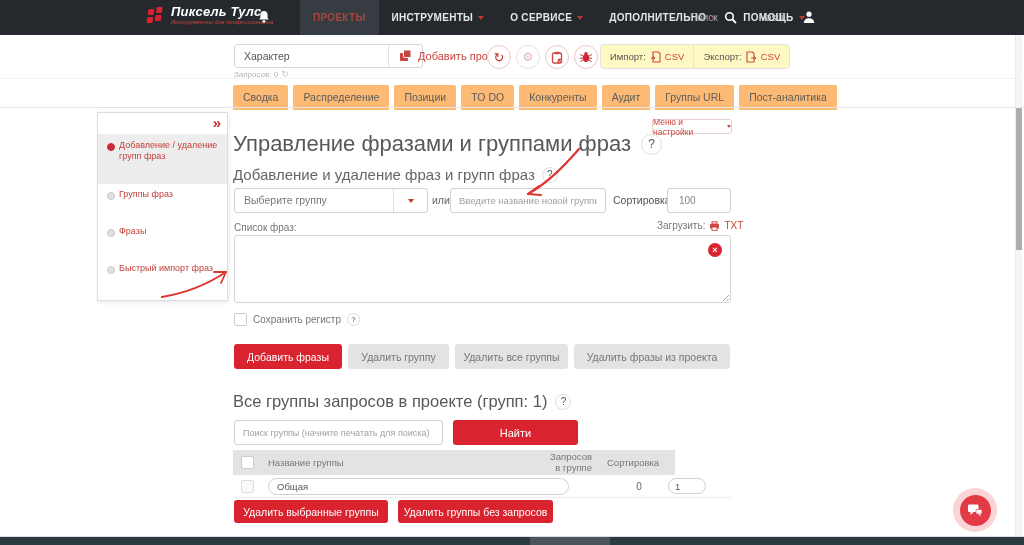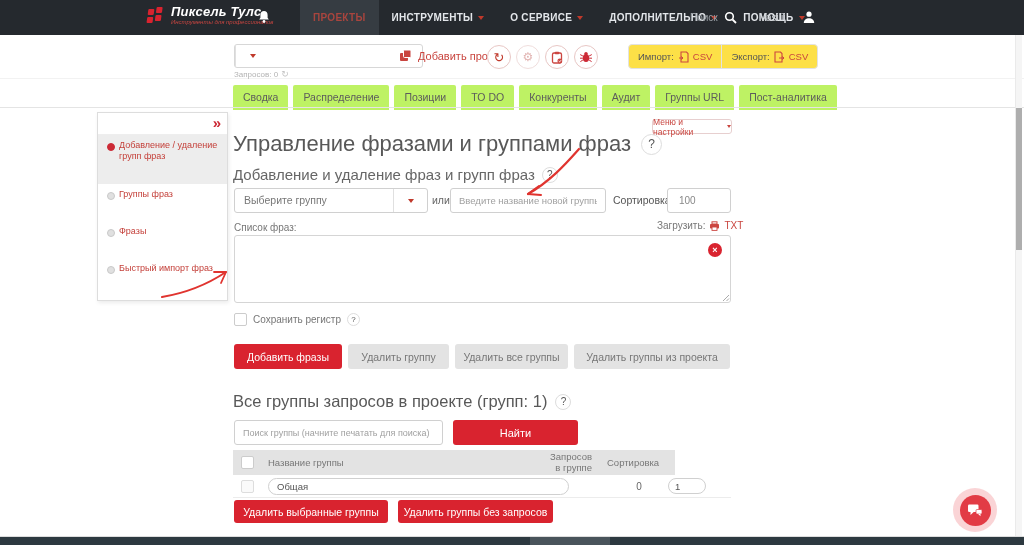--- a/index.html
+++ b/index.html
@@ -28,28 +28,28 @@
   .toolbar-line { position:absolute; top:78px; left:0; width:1024px; height:1px; background:#f2f2f2; }
   .sel-project { position:absolute; left:234px; top:44px; width:189px; height:24px; border:1px solid #d7d7d7; border-radius:3px; display:flex; background:#fff; cursor:pointer; }
   .sel-project-label { flex:1; font-size:10.5px; color:#555; line-height:22px; padding-left:9px; }
   .sel-caret-seg { width:34px; border-left:1px solid #e0e0e0; display:flex; align-items:center; justify-content:center; color:#c0392b; }
   .queries-info { position:absolute; left:234px; top:70px; font-size:8px; color:#b3b3b3; display:flex; gap:3px; align-items:center; }
   .add-project { position:absolute; left:399px; top:49px; display:flex; align-items:center; gap:6px; font-size:11px; color:#c9453f; cursor:pointer; }
   .circle-btns { position:absolute; left:487px; top:45px; display:flex; gap:5px; }
   .circle-btn { width:24px; height:24px; border-radius:50%; border:1px solid #ecd6d4; display:flex; align-items:center; justify-content:center; cursor:pointer; background:#fff; }
   .glyph-refresh { color:#c0392b; font-size:13px; line-height:1; }
   .glyph-gear { color:#e2b5b3; font-size:12px; line-height:1; }
-  .impexp { position:absolute; left:628px; top:44px; height:25px; display:flex; border:1px solid #e2e2e2; border-radius:4px; background:#fde047; }
+  .impexp { position:absolute; left:600px; top:44px; height:25px; display:flex; border:1px solid #e2e2e2; border-radius:4px; background:#fef9c3; }
   .impexp-seg { display:flex; align-items:center; gap:4px; padding:0 9px; font-size:9.5px; color:#555; cursor:pointer; }
   .impexp-seg + .impexp-seg { border-left:1px solid #e2e2e2; }
   .csv-red { color:#c9453f; }
 
   
   .tabbar { position:absolute; left:233px; top:85px; display:flex; gap:5px; }
-  .tab { background:#bef264; color:#5c5c5c; font-size:10.5px; padding:6px 10px 7px; border-radius:2px 2px 0 0; white-space:nowrap; cursor:pointer; }
+  .tab { background:#fdba74; color:#5c5c5c; font-size:10.5px; padding:6px 10px 7px; border-radius:2px 2px 0 0; white-space:nowrap; cursor:pointer; }
   .tabline { position:absolute; top:107px; left:0; width:1024px; height:1px; background:#e4e4e4; }
 
   
   .sidebox { position:absolute; left:97px; top:112px; width:131px; background:#fff; border:1px solid #ddd; box-shadow:1px 2px 4px rgba(0,0,0,0.08); padding-bottom:5px; }
   .sidebox-head { text-align:right; padding:1px 8px 2px; border-bottom:1px solid #eee; }
   .collapse-chevrons { color:#cc2a36; font-size:15px; font-weight:bold; letter-spacing:-2px; cursor:pointer; line-height:1; }
   .side-item { position:relative; padding:5px 6px 21px 21px; font-size:9px; line-height:1.25; color:#c4403a; cursor:pointer; }
   .side-item::before { content:""; position:absolute; left:9px; top:8px; width:6px; height:6px; border-radius:50%; background:#e0e0e0; border:1px solid #c9c9c9; }
   .side-item.active { background:#ededed; }
   .side-item.active::before { background:#cc2a36; border-color:#cc2a36; }
@@ -171,20 +171,21 @@
       <span class="top-user-name">Vasilii</span>
       <svg width="12" height="13" viewBox="0 0 12 13" fill="#fff">
         <circle cx="6" cy="3.2" r="2.6"></circle>
         <path d="M0.8 12c0-3 2.3-4.7 5.2-4.7s5.2 1.7 5.2 4.7z"></path>
       </svg>
     </div>
   </div>
 
   <div class="toolbar-line"></div>
   <div class="sel-project">
+    <span class="sel-project-label">Характер</span>
     <span class="sel-caret-seg">
         <span class="caret"></span>
       </span>
   </div>
   <div class="queries-info">
     <span>Запросов: 0</span>
     <span class="glyph-refresh" style="color:#c3c3c3;font-size:9px;">↻</span>
   </div>
   <div class="add-project">
     <svg width="13" height="13" viewBox="0 0 13 13">
@@ -310,21 +311,21 @@
   <div class="keepcase">
     <span class="checkbox"></span>
     <span class="keepcase-label">Сохранить регистр</span>
     <span class="help-badge hb-sm">?</span>
   </div>
 
   <div class="btnrow">
     <button class="btn btn-red w-add">Добавить фразы</button>
     <button class="btn btn-gray w-delgrp">Удалить группу</button>
     <button class="btn btn-gray w-delall">Удалить все группы</button>
-    <button class="btn btn-gray w-delphr">Удалить группы из проекта</button>
+    <button class="btn btn-gray w-delphr">Удалить фразы из проекта</button>
   </div>
 
   <h2 class="sec2-title">
     <span>Все группы запросов в проекте (групп: 1)</span>
     <span class="help-badge hb-md">?</span>
   </h2>
 
   <input class="txt-input group-search-input" placeholder="Поиск группы (начните печатать для поиска)" style="">
   <button class="btn btn-red find-btn">Найти</button>
 

